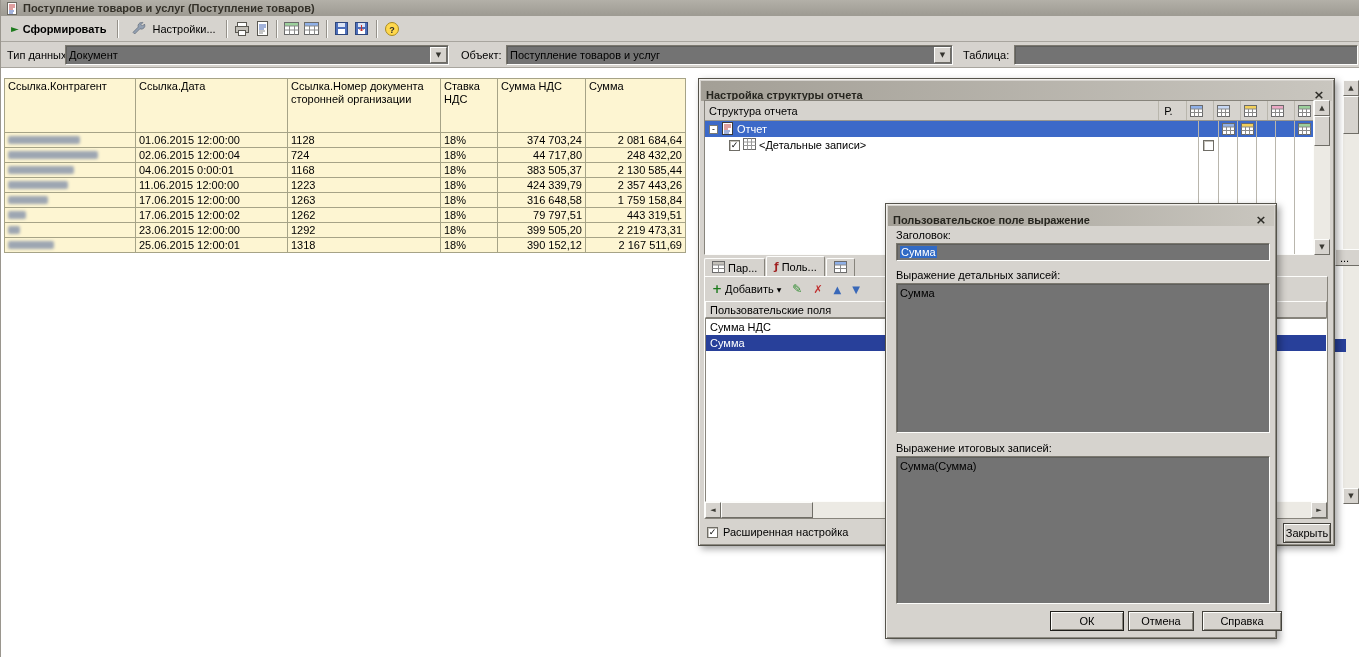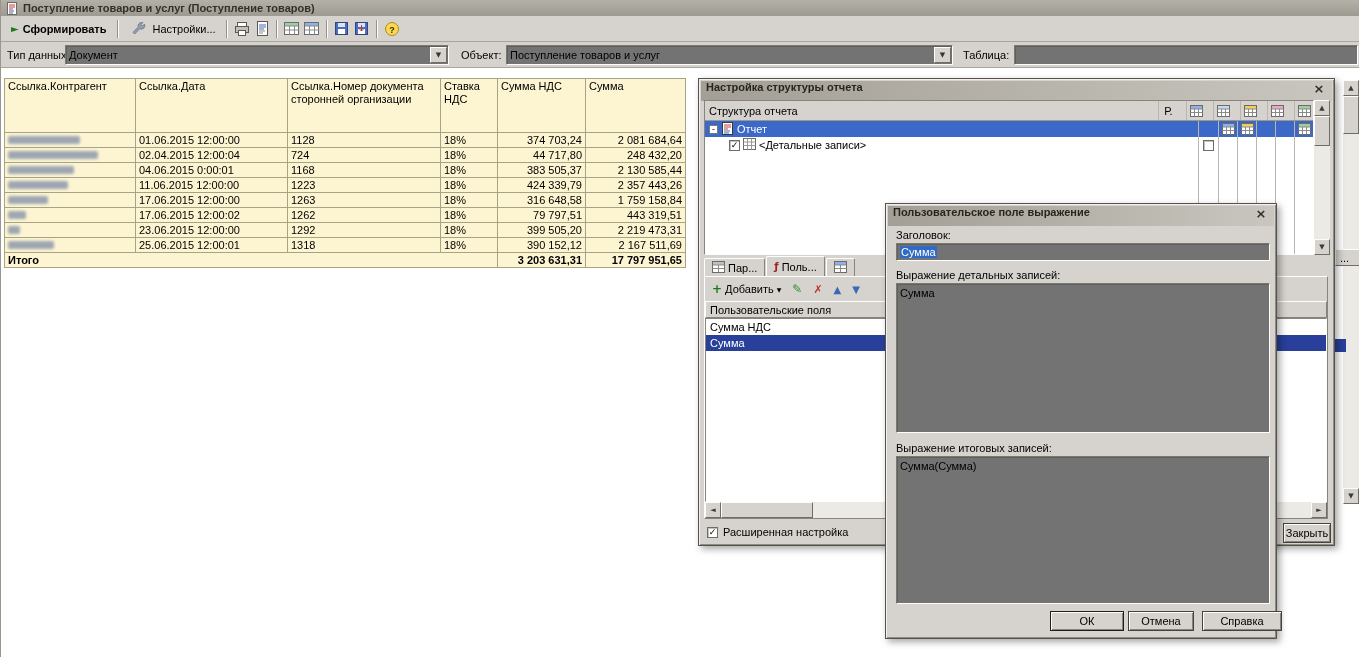--- a/index.html
+++ b/index.html
@@ -63,21 +63,21 @@
 
   .vscroll-main { position:absolute; right:0; top:12px; height:424px; }
   .edge-tab { position:absolute; left:1334px; top:181px; width:25px; height:17px; background:#d6d3ce;
     border:1px solid; border-color:#fdfdfb #6f6d66 #6f6d66 #fdfdfb; display:flex; align-items:center; padding-left:4px; z-index:2; }
   .edge-blue { position:absolute; left:1334px; top:271px; width:11px; height:13px; background:#28409a; z-index:2; }
 
   
   .win { position:absolute; background:#d6d3ce; border:1px solid #55534b;
     box-shadow:inset 1px 1px 0 #f2f0ec, inset -1px -1px 0 #8e8b83, 3px 3px 7px rgba(0,0,0,.35); }
   .win-title { position:absolute; left:2px; top:2px; right:2px; height:20px;
-    background:linear-gradient(to right,#a39f96,#c9c6bf); display:flex; align-items:flex-start;
+    background:linear-gradient(to right,#a39f96,#c9c6bf); display:flex; align-items:flex-end;
     padding:0 5px; font-weight:bold; color:#26251f; }
   .win-close { margin-left:auto; width:16px; height:14px; display:flex; align-items:center; justify-content:center;
     font-size:13px; font-weight:bold; color:#2e2d28; }
 
   .struct-dialog { left:697px; top:78px; width:637px; height:468px; z-index:5; }
   .expr-dialog { left:884px; top:203px; width:392px; height:436px; z-index:9; }
 
   
   .tree-wrap { position:absolute; left:5px; top:21px; width:610px; height:155px;
     border:1px solid; border-color:#87847c #fdfdfb #fdfdfb #87847c; display:flex; flex-direction:column; background:#fff; }
@@ -256,21 +256,21 @@
         <tr>
             <td><span class="smudge"></span></td>
             <td>01.06.2015 12:00:00</td>
             <td>1128</td>
             <td>18%</td>
             <td class="num">374 703,24</td>
             <td class="num">2 081 684,64</td>
           </tr>
         <tr>
             <td><span class="smudge"></span></td>
-            <td>02.04.2015 12:00:04</td>
+            <td>02.06.2015 12:00:04</td>
             <td>724</td>
             <td>18%</td>
             <td class="num">44 717,80</td>
             <td class="num">248 432,20</td>
           </tr>
         <tr>
             <td><span class="smudge"></span></td>
             <td>04.06.2015 0:00:01</td>
             <td>1168</td>
             <td>18%</td>
@@ -310,25 +310,20 @@
             <td class="num">2 219 473,31</td>
           </tr>
         <tr>
             <td><span class="smudge"></span></td>
             <td>25.06.2015 12:00:01</td>
             <td>1318</td>
             <td>18%</td>
             <td class="num">390 152,12</td>
             <td class="num">2 167 511,69</td>
           </tr>
-        <tr class="total-row">
-          <td colspan="4">Итого</td>
-          <td class="num">3 203 631,31</td>
-          <td class="num">17 797 951,65</td>
-        </tr>
       </tbody>
     </table>
 
     <div class="vscroll vscroll-main">
       <div class="sb-btn glyph">▲</div>
       <div class="sb-thumb" style="height:38px"></div>
       <div class="sb-track"></div>
       <div class="sb-btn glyph">▼</div>
     </div>
     <div class="edge-tab">

